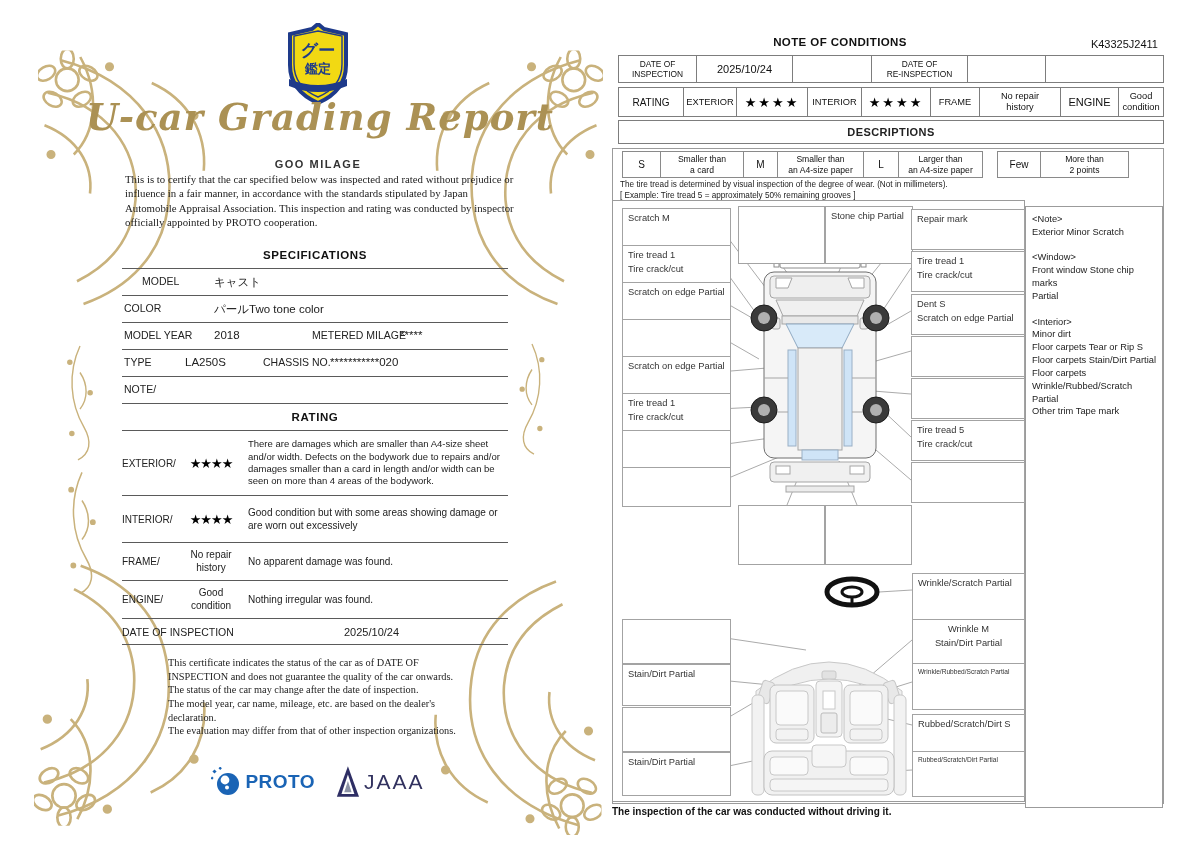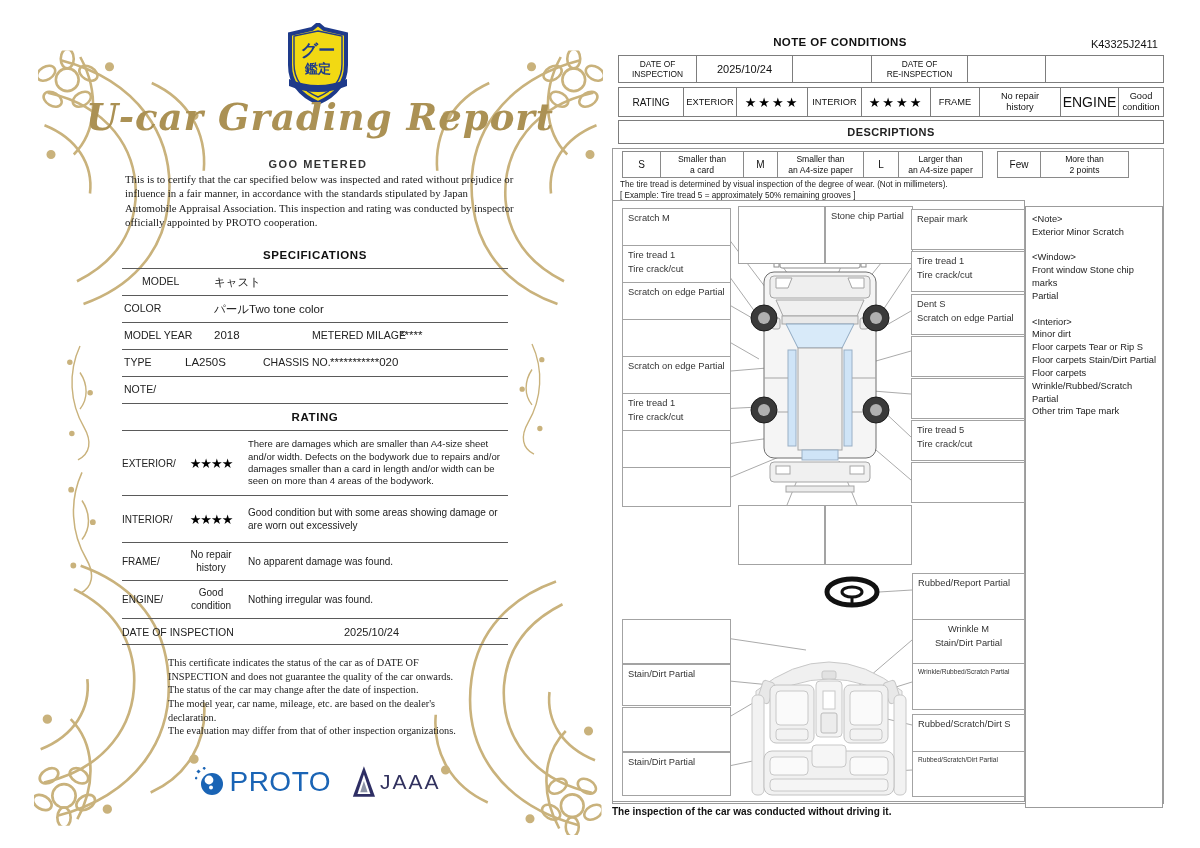--- a/index.html
+++ b/index.html
@@ -20,21 +20,21 @@
   .spec-row .val{font-size:11.5px;}
   .rate-table{position:absolute;left:122px;top:430px;width:386px;}
   .rate-row{display:flex;border-top:1px solid #5a5a5a;align-items:center;}
   .rate-row:last-child{border-bottom:1px solid #5a5a5a;}
   .rl{width:58px;font-size:10px;color:#222;flex:none;}
   .rm{width:62px;flex:none;text-align:center;}
   .stars-sm{font-size:13px;letter-spacing:-1px;color:#000;}
   .rmv{font-size:10px;line-height:1.25;color:#222;}
   .rt{flex:1;font-size:9.5px;line-height:1.3;color:#222;padding-left:6px;}
   .cert-disc{font-family:"Liberation Serif",serif;font-size:10.3px;line-height:1.33;color:#222;}
-  .logo-text-proto{font-size:28px;font-weight:400;color:#1a64b5;letter-spacing:.5px;}
+  .logo-text-proto{font-size:19px;font-weight:700;color:#1a64b5;letter-spacing:.5px;}
   .logo-text-jaaa{font-size:21px;font-weight:normal;color:#32325f;letter-spacing:2px;}
   
   .nt-title{font-size:11.5px;font-weight:600;letter-spacing:.4px;text-align:center;color:#111;}
   .nt-id{font-size:11px;color:#111;text-align:right;}
   .trow{position:absolute;display:flex;border:1px solid #7d7d7d;background:#fff;}
   .tcell{border-right:1px solid #7d7d7d;display:flex;align-items:center;justify-content:center;
          text-align:center;font-size:10px;color:#111;}
   .tcell:last-child{border-right:none;}
   .tcell.lab2{font-size:8.4px;line-height:1.2;}
   .tcell.star{font-size:13px;letter-spacing:2px;color:#000;}
@@ -120,21 +120,21 @@
 
     <svg class="abs" style="left:283px;top:23px;width:70px;height:84px;" viewBox="0 0 70 84">
       <path d="M35,1 L41,6 L63,11 V42 C63,61 51,73 35,80 C19,73 7,61 7,42 V11 L29,6 Z" fill="#f2d913" stroke="#1e3a8a" stroke-width="4"></path>
       <path d="M35,8 L59,13 V41 C59,57 49,68 35,74 C21,68 11,57 11,41 V13 Z" fill="none" stroke="#1e3a8a" stroke-width="1.4"></path>
       <text x="35" y="33" text-anchor="middle" font-size="17" font-weight="bold" fill="#1e3a8a" font-family="Liberation Sans, sans-serif">グー</text>
       <text x="35" y="50" text-anchor="middle" font-size="13" font-weight="bold" fill="#1e3a8a" font-family="Liberation Sans, sans-serif">鑑定</text>
       <path d="M6,56 Q35,68 64,56 L64,63 Q35,75 6,63 Z" fill="#1e3a8a"></path>
     </svg>
 
     <div class="abs cert-title" style="left:80px;top:95px;width:480px;">U-car Grading Report</div>
-    <div class="abs cert-org" style="left:118px;top:158px;width:400px;">GOO METERED</div>
+    <div class="abs cert-org" style="left:118px;top:158px;width:400px;">GOO MILAGE</div>
     <p class="abs cert-intro" style="left:125px;top:172px;width:394px;margin:0;">This is to certify that the car specified below was inspected and rated without prejudice or influence in a fair manner, in accordance with the standards stipulated by Japan Automobile Appraisal Association. This inspection and rating was conducted by inspector officially appointed by PROTO cooperation.</p>
 
     <div class="abs sec-head" style="left:122px;top:249px;width:386px;">SPECIFICATIONS</div>
     <div class="spec-table">
       <div class="spec-row">
         <span style="left:20px">MODEL</span>
         <span class="val" style="left:92px">キャスト</span>
       </div>
       <div class="spec-row">
         <span style="left:2px">COLOR</span>
@@ -235,21 +235,21 @@
 
     <div class="trow" style="left:18px;top:87px;width:544px;height:28px;">
       <div class="tcell" style="width:64px">RATING</div>
       <div class="tcell" style="width:52px;font-size:9.3px">EXTERIOR</div>
       <div class="tcell star" style="width:70px">★★★★</div>
       <div class="tcell" style="width:53px;font-size:9.3px">INTERIOR</div>
       <div class="tcell star" style="width:68px">★★★★</div>
       <div class="tcell" style="width:48px;font-size:9.3px">FRAME</div>
       <div class="tcell val2 ml" style="width:80px">No repair
 history</div>
-      <div class="tcell" style="width:57px;font-size:14px">ENGINE</div>
+      <div class="tcell" style="width:57px;font-size:11px">ENGINE</div>
       <div class="tcell val2 ml" style="flex:1">Good
 condition</div>
     </div>
 
     <div class="descbar" style="left:18px;top:120px;width:544px;height:22px;">DESCRIPTIONS</div>
 
     <div class="outbox" style="left:12px;top:148px;width:550px;height:654px;"></div>
 
     <div class="legend" style="left:22px;top:151px;height:25px;">
       <div class="lcell" style="width:37px">S</div>
@@ -402,21 +402,21 @@
         <rect x="100" y="124" width="38" height="18" rx="4" fill="#fafafa"></rect>
         <rect x="20" y="146" width="118" height="12" rx="4" fill="#f5f5f5"></rect>
       </g>
     </svg>
 
     <div class="dbox" style="left:22px;top:619px;width:97px;height:37px;"></div>
     <div class="dbox" style="left:22px;top:664px;width:97px;height:34px;">Stain/Dirt Partial</div>
     <div class="dbox" style="left:22px;top:707px;width:97px;height:37px;"></div>
     <div class="dbox" style="left:22px;top:752px;width:97px;height:36px;">Stain/Dirt Partial</div>
 
-    <div class="dbox" style="left:312px;top:573px;width:101px;height:40px;">Rubbed/Report Partial</div>
+    <div class="dbox" style="left:312px;top:573px;width:101px;height:40px;">Wrinkle/Scratch Partial</div>
     <div class="dbox" style="left:312px;top:619px;width:101px;height:39px;text-align:center;">Wrinkle M
 Stain/Dirt Partial</div>
     <div class="dbox small" style="left:312px;top:663px;width:101px;height:39px;">Wrinkle/Rubbed/Scratch Partial</div>
     <div class="dbox" style="left:312px;top:706px;width:101px;height:39px;margin-top:8px;">Rubbed/Scratch/Dirt S</div>
     <div class="dbox small" style="left:312px;top:751px;width:101px;height:38px;">Rubbed/Scratch/Dirt Partial</div>
 
     <div class="notespanel" style="left:425px;top:206px;width:124px;height:588px;">&lt;Note&gt;
 Exterior Minor Scratch
 
 &lt;Window&gt;

